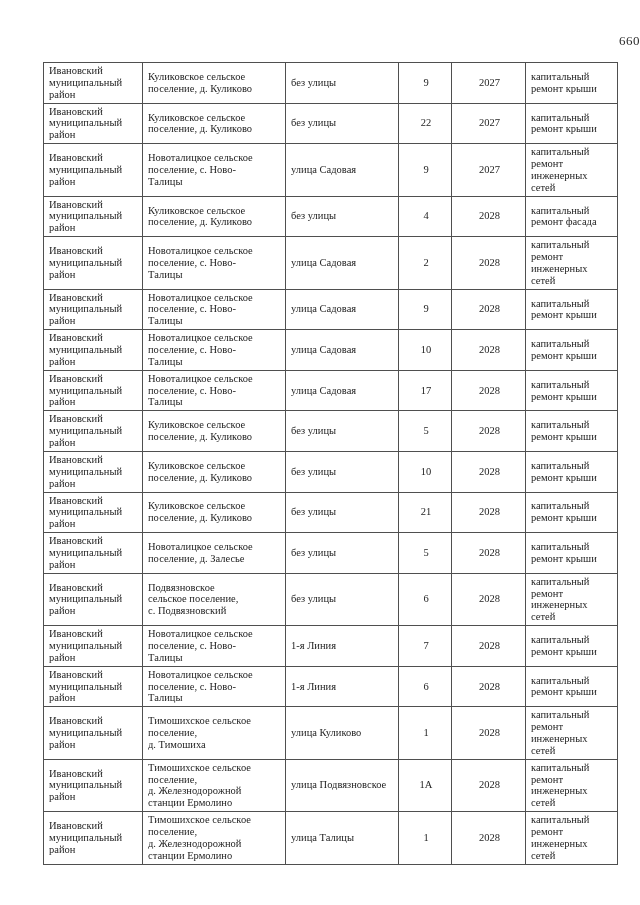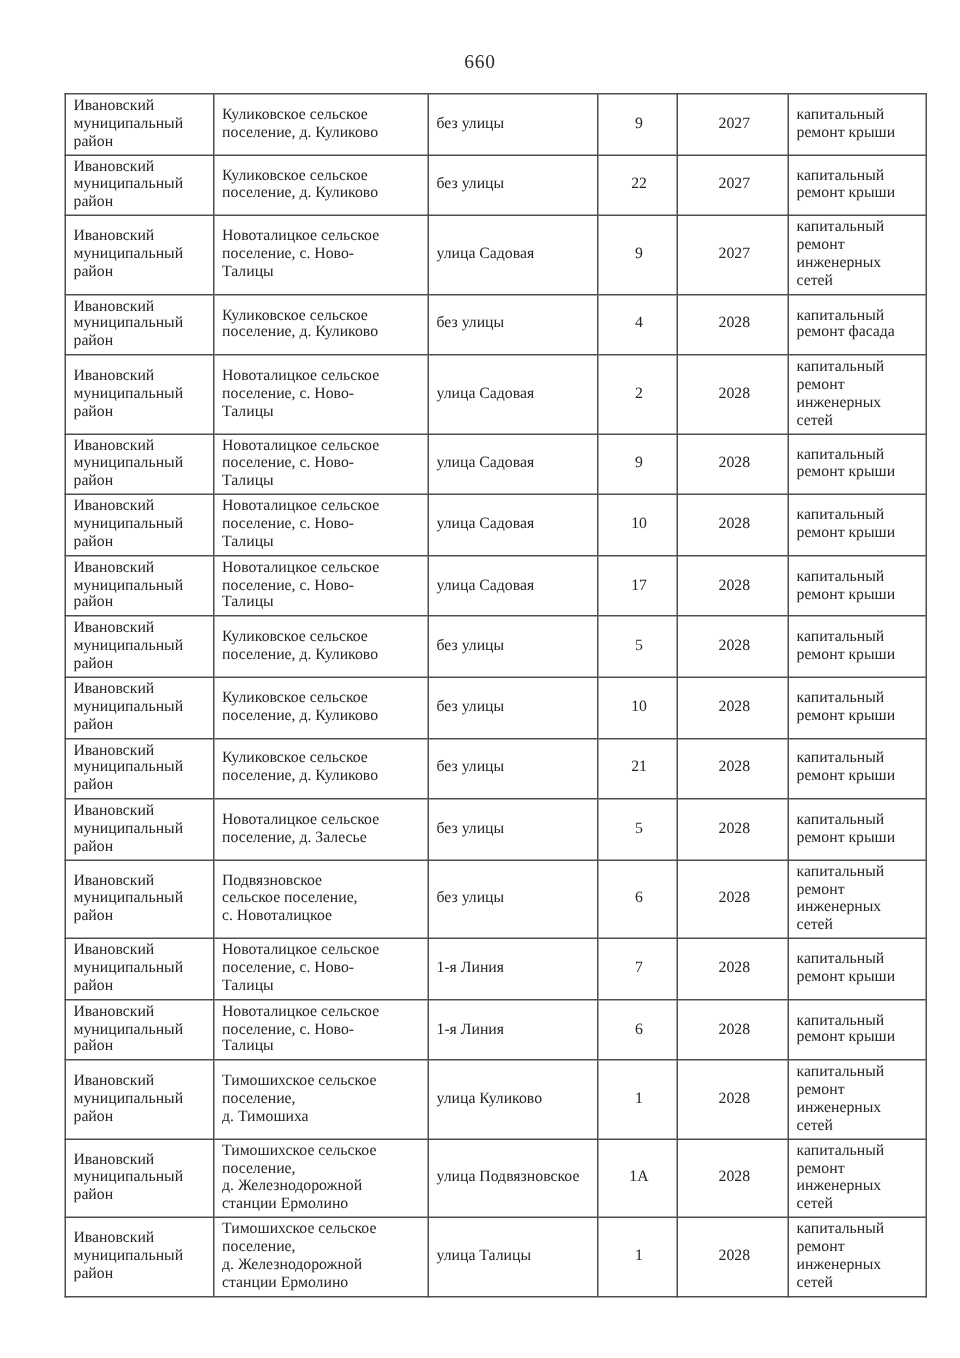--- a/index.html
+++ b/index.html
@@ -14,21 +14,21 @@
     font-family: "Liberation Serif", "DejaVu Serif", serif;
     color: #242424;
   }
   .page {
     position: relative;
     width: 640px;
     height: 905px;
   }
   .page-number {
     padding-top: 33px;
-    text-align: center;
+    text-align: right;
     font-size: 13px;
     color: #2a2a2a;
     letter-spacing: 0.5px;
   }
   table.repair-table {
     border-collapse: collapse;
     table-layout: fixed;
     width: 574px;
     margin: 13px 0 0 43px;
   }
@@ -222,21 +222,21 @@
     <td class="c-year">2028</td>
     <td class="c-work">капитальный
 ремонт крыши</td>
   </tr>
         <tr>
     <td class="c-district">Ивановский
 муниципальный
 район</td>
     <td class="c-settlement">Подвязновское
 сельское поселение,
-с. Новоталицкое</td>
+с. Подвязновский</td>
     <td class="c-street">без улицы</td>
     <td class="c-house">6</td>
     <td class="c-year">2028</td>
     <td class="c-work">капитальный
 ремонт
 инженерных
 сетей</td>
   </tr>
         <tr>
     <td class="c-district">Ивановский

